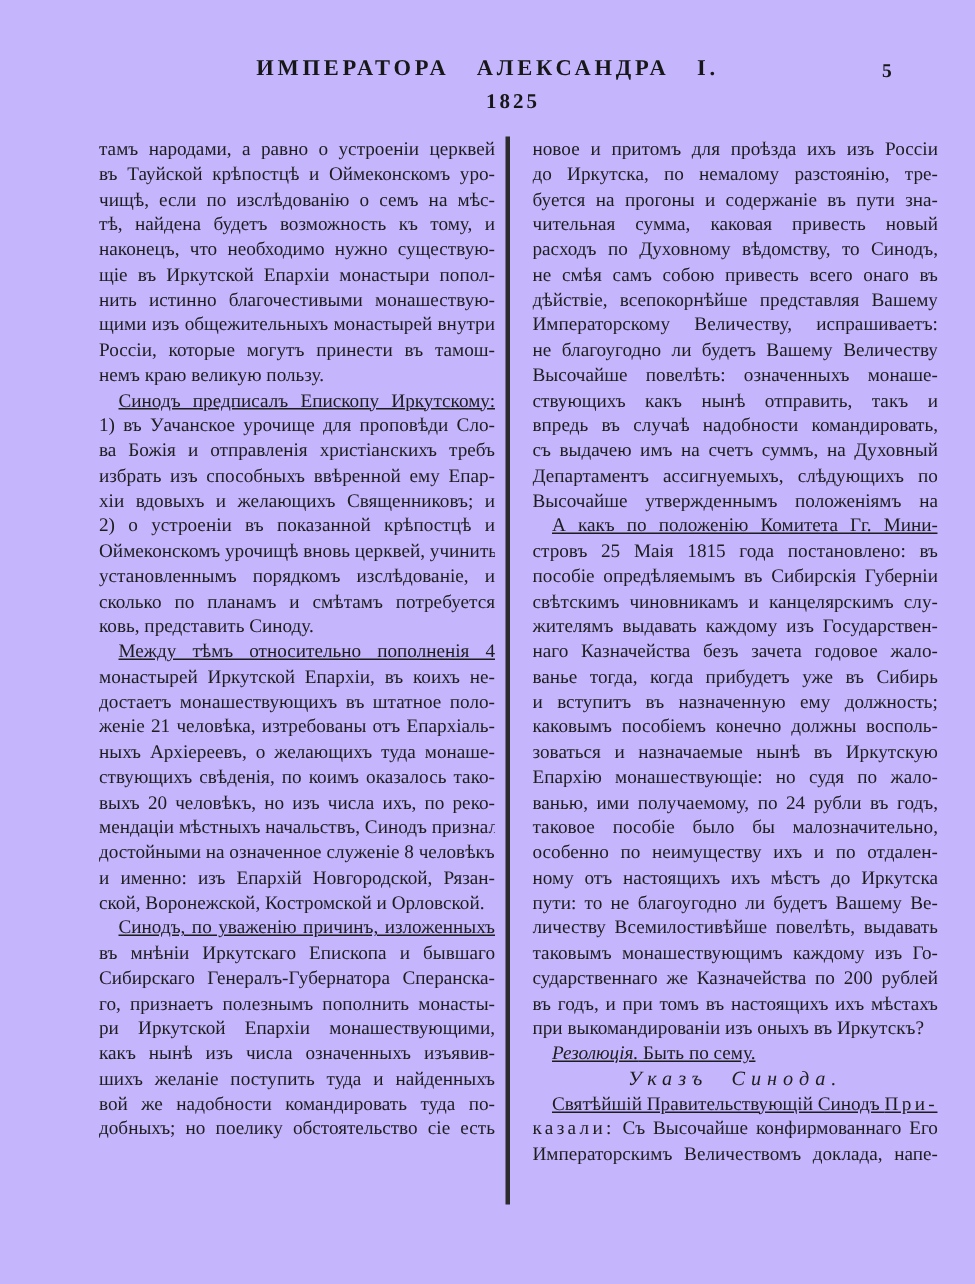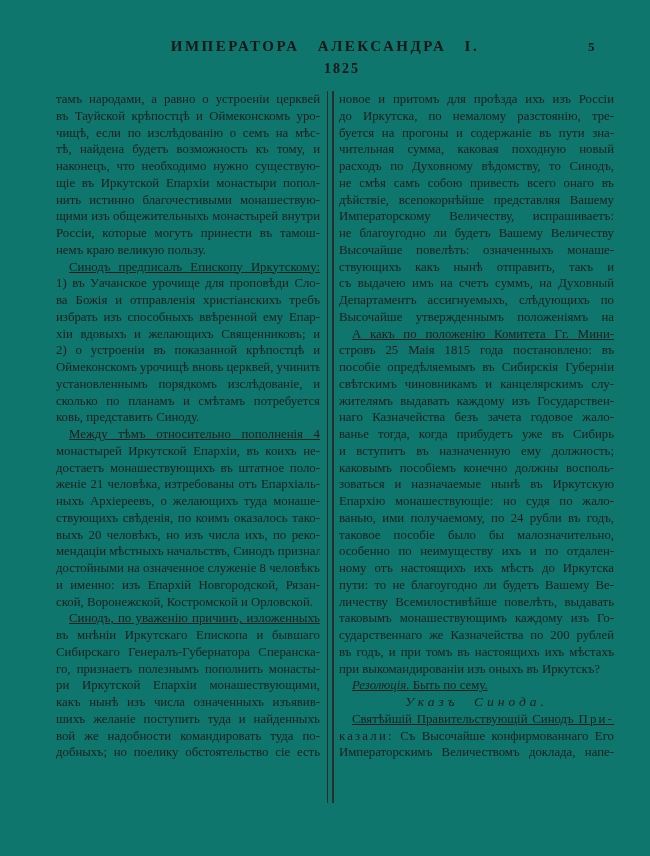--- a/index.html
+++ b/index.html
@@ -1,19 +1,19 @@
 <!DOCTYPE html>
 <html><head>
 <meta charset="utf-8">
 <style>
   html,body{margin:0;padding:0;background:#e8e8e6;}
   .page{
     position:relative;
     width:650px;height:856px;
-    background:#0f766e;
+    background:#c4b5fd;
     font-family:"Liberation Serif","DejaVu Serif",serif;
     color:#1d1d1d;
     overflow:hidden;
     -webkit-font-smoothing:antialiased;
   }
   .running-head{
     position:absolute;top:38px;left:0;width:650px;
     text-align:center;
     font-weight:bold;font-size:15px;
     letter-spacing:2.5px;word-spacing:12px;
@@ -26,21 +26,21 @@
   .year{
     position:absolute;top:61px;left:17px;width:650px;
     text-align:center;
     font-weight:bold;font-size:14px;letter-spacing:2px;
     color:#171717;
   }
   .columns{
     position:absolute;top:91px;left:56px;width:558px;
     display:flex;
   }
-  .col{font-size:12.8px;}
+  .col{font-size:12.8px;margin-left:10px;}
   .col-left{width:264px;}
   .col-right{width:278px;}
   .divider{
     width:4px;height:712px;
     margin:0 5px 0 7px;
     border-left:1px solid #2c2c2c;
     border-right:2px solid #2c2c2c;
   }
   .line{
     height:16.75px;line-height:16.6px;
@@ -103,28 +103,29 @@
         <div class="line"><span>какъ нынѣ изъ числа означенныхъ изъявив-</span></div>
         <div class="line"><span>шихъ желаніе поступить туда и найденныхъ</span></div>
         <div class="line"><span>вой же надобности командировать туда по-</span></div>
         <div class="line"><span>добныхъ; но поелику обстоятельство сіе есть</span></div>
       </div>
     <div class="divider"></div>
     <div class="col col-right">
         <div class="line"><span>новое и притомъ для проѣзда ихъ изъ Россіи</span></div>
         <div class="line"><span>до Иркутска, по немалому разстоянію, тре-</span></div>
         <div class="line"><span>буется на прогоны и содержаніе въ пути зна-</span></div>
-        <div class="line"><span>чительная сумма, каковая походную новый</span></div>
+        <div class="line"><span>чительная сумма, каковая привесть новый</span></div>
         <div class="line"><span>расходъ по Духовному вѣдомству, то Синодъ,</span></div>
         <div class="line"><span>не смѣя самъ собою привесть всего онаго въ</span></div>
         <div class="line"><span>дѣйствіе, всепокорнѣйше представляя Вашему</span></div>
         <div class="line"><span>Императорскому Величеству, испрашиваетъ:</span></div>
         <div class="line"><span>не благоугодно ли будетъ Вашему Величеству</span></div>
         <div class="line"><span>Высочайше повелѣть: означенныхъ монаше-</span></div>
         <div class="line"><span>ствующихъ какъ нынѣ отправить, такъ и</span></div>
+        <div class="line"><span>впредь въ случаѣ надобности командировать,</span></div>
         <div class="line"><span>съ выдачею имъ на счетъ суммъ, на Духовный</span></div>
         <div class="line"><span>Департаментъ ассигнуемыхъ, слѣдующихъ по</span></div>
         <div class="line"><span>Высочайше утвержденнымъ положеніямъ на</span></div>
         <div class="line indent"><span>А какъ по положенію Комитета Гг. Мини-</span></div>
         <div class="line"><span>стровъ 25 Маія 1815 года постановлено: въ</span></div>
         <div class="line"><span>пособіе опредѣляемымъ въ Сибирскія Губерніи</span></div>
         <div class="line"><span>свѣтскимъ чиновникамъ и канцелярскимъ слу-</span></div>
         <div class="line"><span>жителямъ выдавать каждому изъ Государствен-</span></div>
         <div class="line"><span>наго Казначейства безъ зачета годовое жало-</span></div>
         <div class="line"><span>ванье тогда, когда прибудетъ уже въ Сибирь</span></div>

